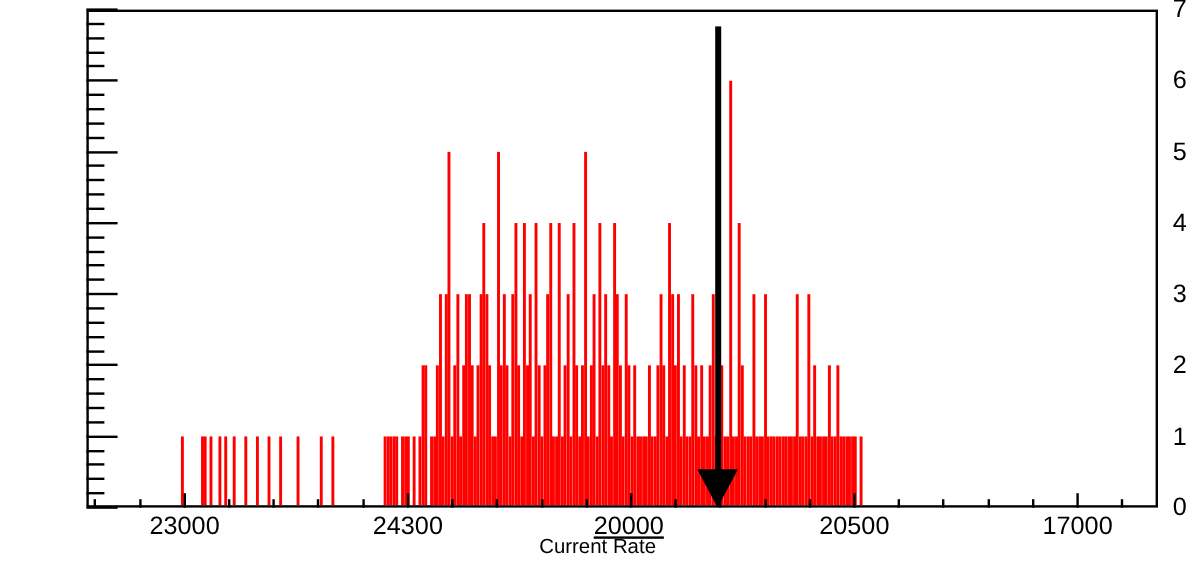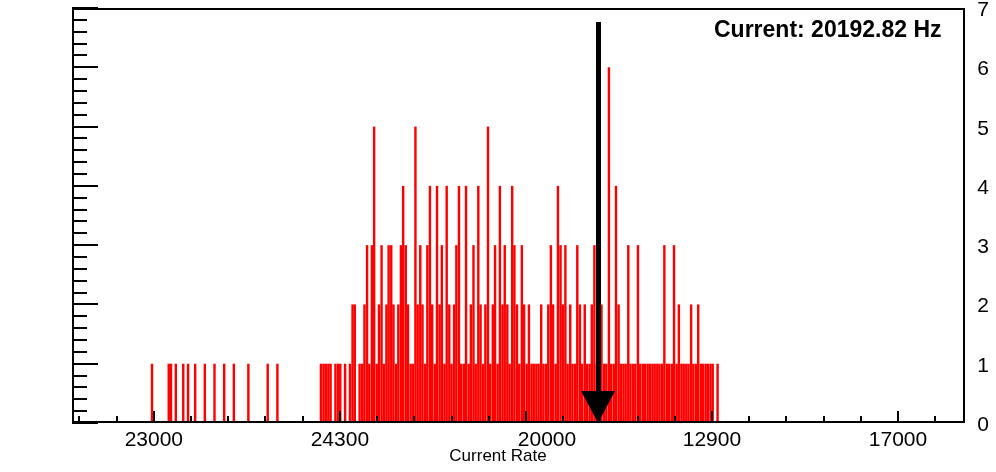--- a/index.html
+++ b/index.html
@@ -354,23 +354,23 @@
       </div>
       <div class="ylabel" style="top: 8px;">7</div>
     </div>
 
   <div id="xaxis">
       <div class="xtick major" style="left: 152.858px; top: 411px;"></div>
       <div class="xlabel" style="left: 153.858px;">23000</div>
       <div class="xtick major" style="left: 338.9px; top: 411px;"></div>
       <div class="xlabel" style="left: 339.9px;">24300</div>
       <div class="xtick major" style="left: 524.942px; top: 411px;"></div>
-      <div class="xlabel" style="left: 547px;">20000</div>
+      <div class="xlabel" style="left: 524px; text-decoration: underline;">20000</div>
       <div class="xtick major" style="left: 710.983px; top: 411px;"></div>
-      <div class="xlabel" style="left: 711.983px;">12900</div>
+      <div class="xlabel" style="left: 711.983px;">20500</div>
       <div class="xtick major" style="left: 897.025px; top: 411px;"></div>
       <div class="xlabel" style="left: 898.025px;">17000</div>
       <div class="xtick minor" style="left: 78.4417px; top: 416px;"></div>
       <div class="xtick minor" style="left: 115.65px; top: 416px;"></div>
       <div class="xtick minor" style="left: 190.067px; top: 416px;"></div>
       <div class="xtick minor" style="left: 227.275px; top: 416px;"></div>
       <div class="xtick minor" style="left: 264.483px; top: 416px;"></div>
       <div class="xtick minor" style="left: 301.692px; top: 416px;"></div>
       <div class="xtick minor" style="left: 376.108px; top: 416px;"></div>
       <div class="xtick minor" style="left: 413.317px; top: 416px;"></div>
@@ -387,15 +387,14 @@
       <div class="xtick minor" style="left: 934.233px; top: 416px;"></div>
     </div>
 
   <div id="axis-title">Current Rate</div>
 
   <div id="marker">
     <div class="shaft" style="left: 595.687px; top: 22px; height: 375px;"></div>
     <div class="head" style="left: 580.687px; top: 391px;"></div>
   </div>
 
-  <div id="current-label" style="left: 714px; top: 16px;">Current: 20192.82 Hz</div>
 
 </div>
 
 </body></html>

